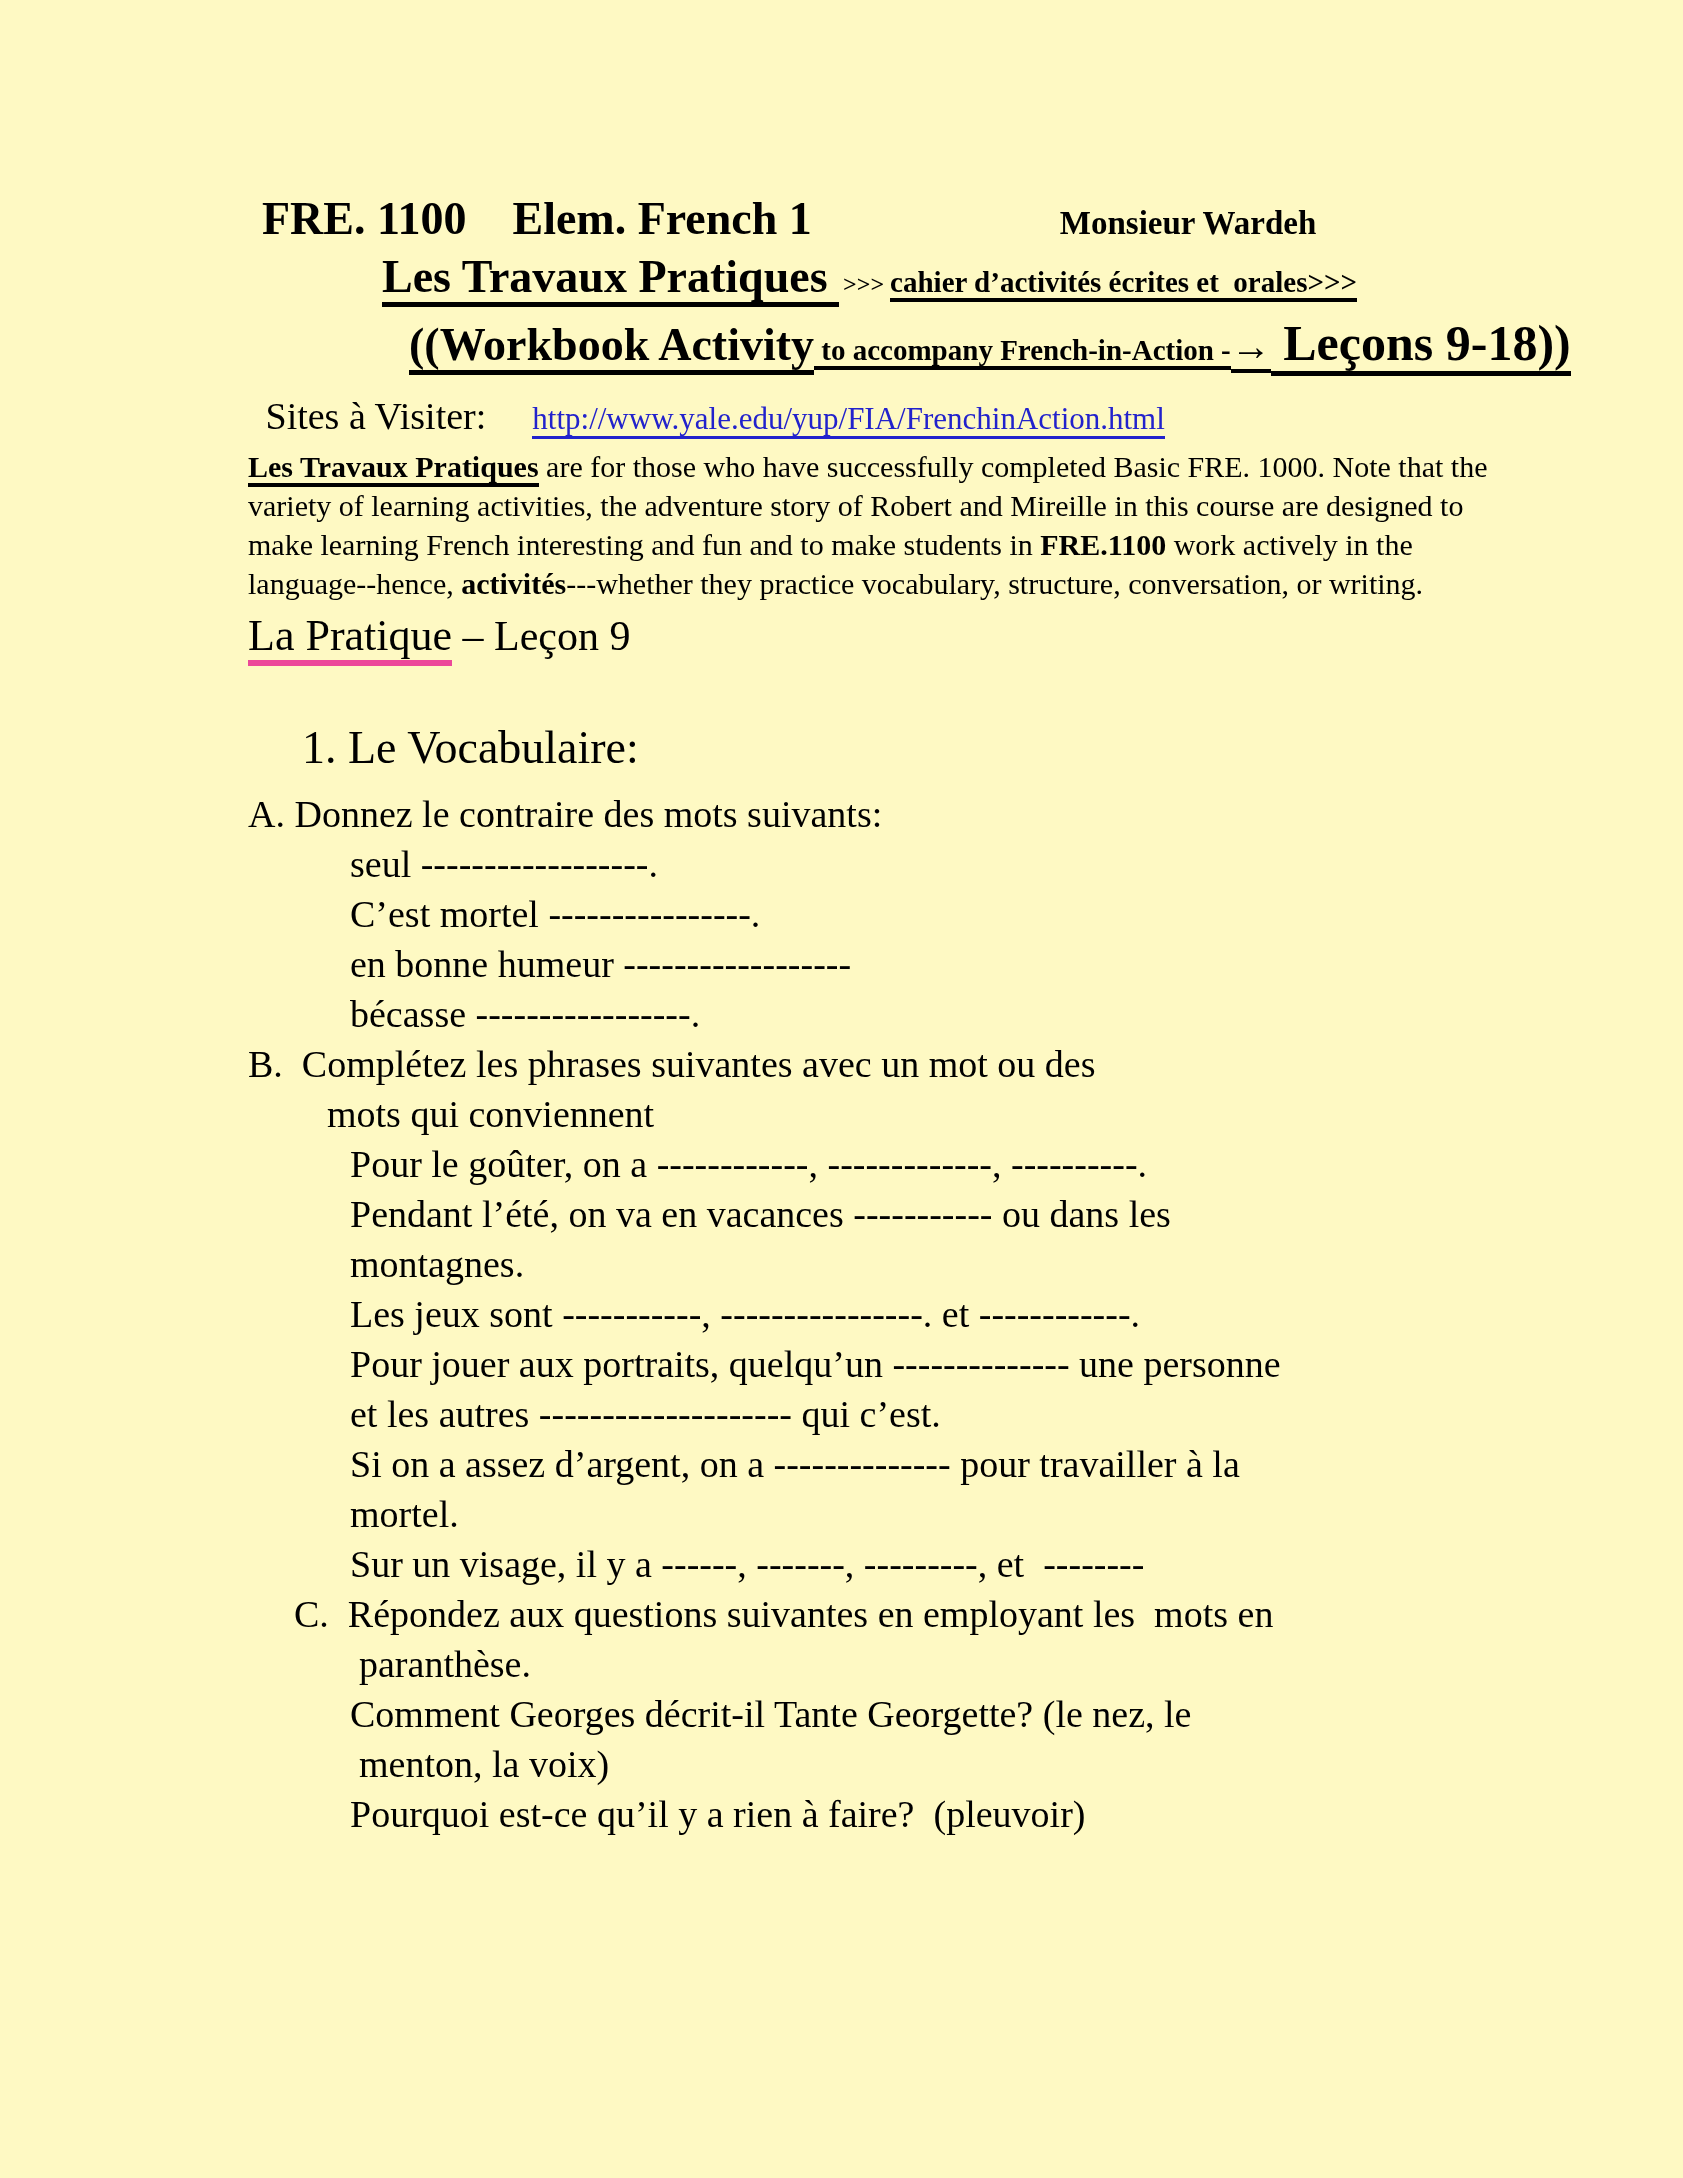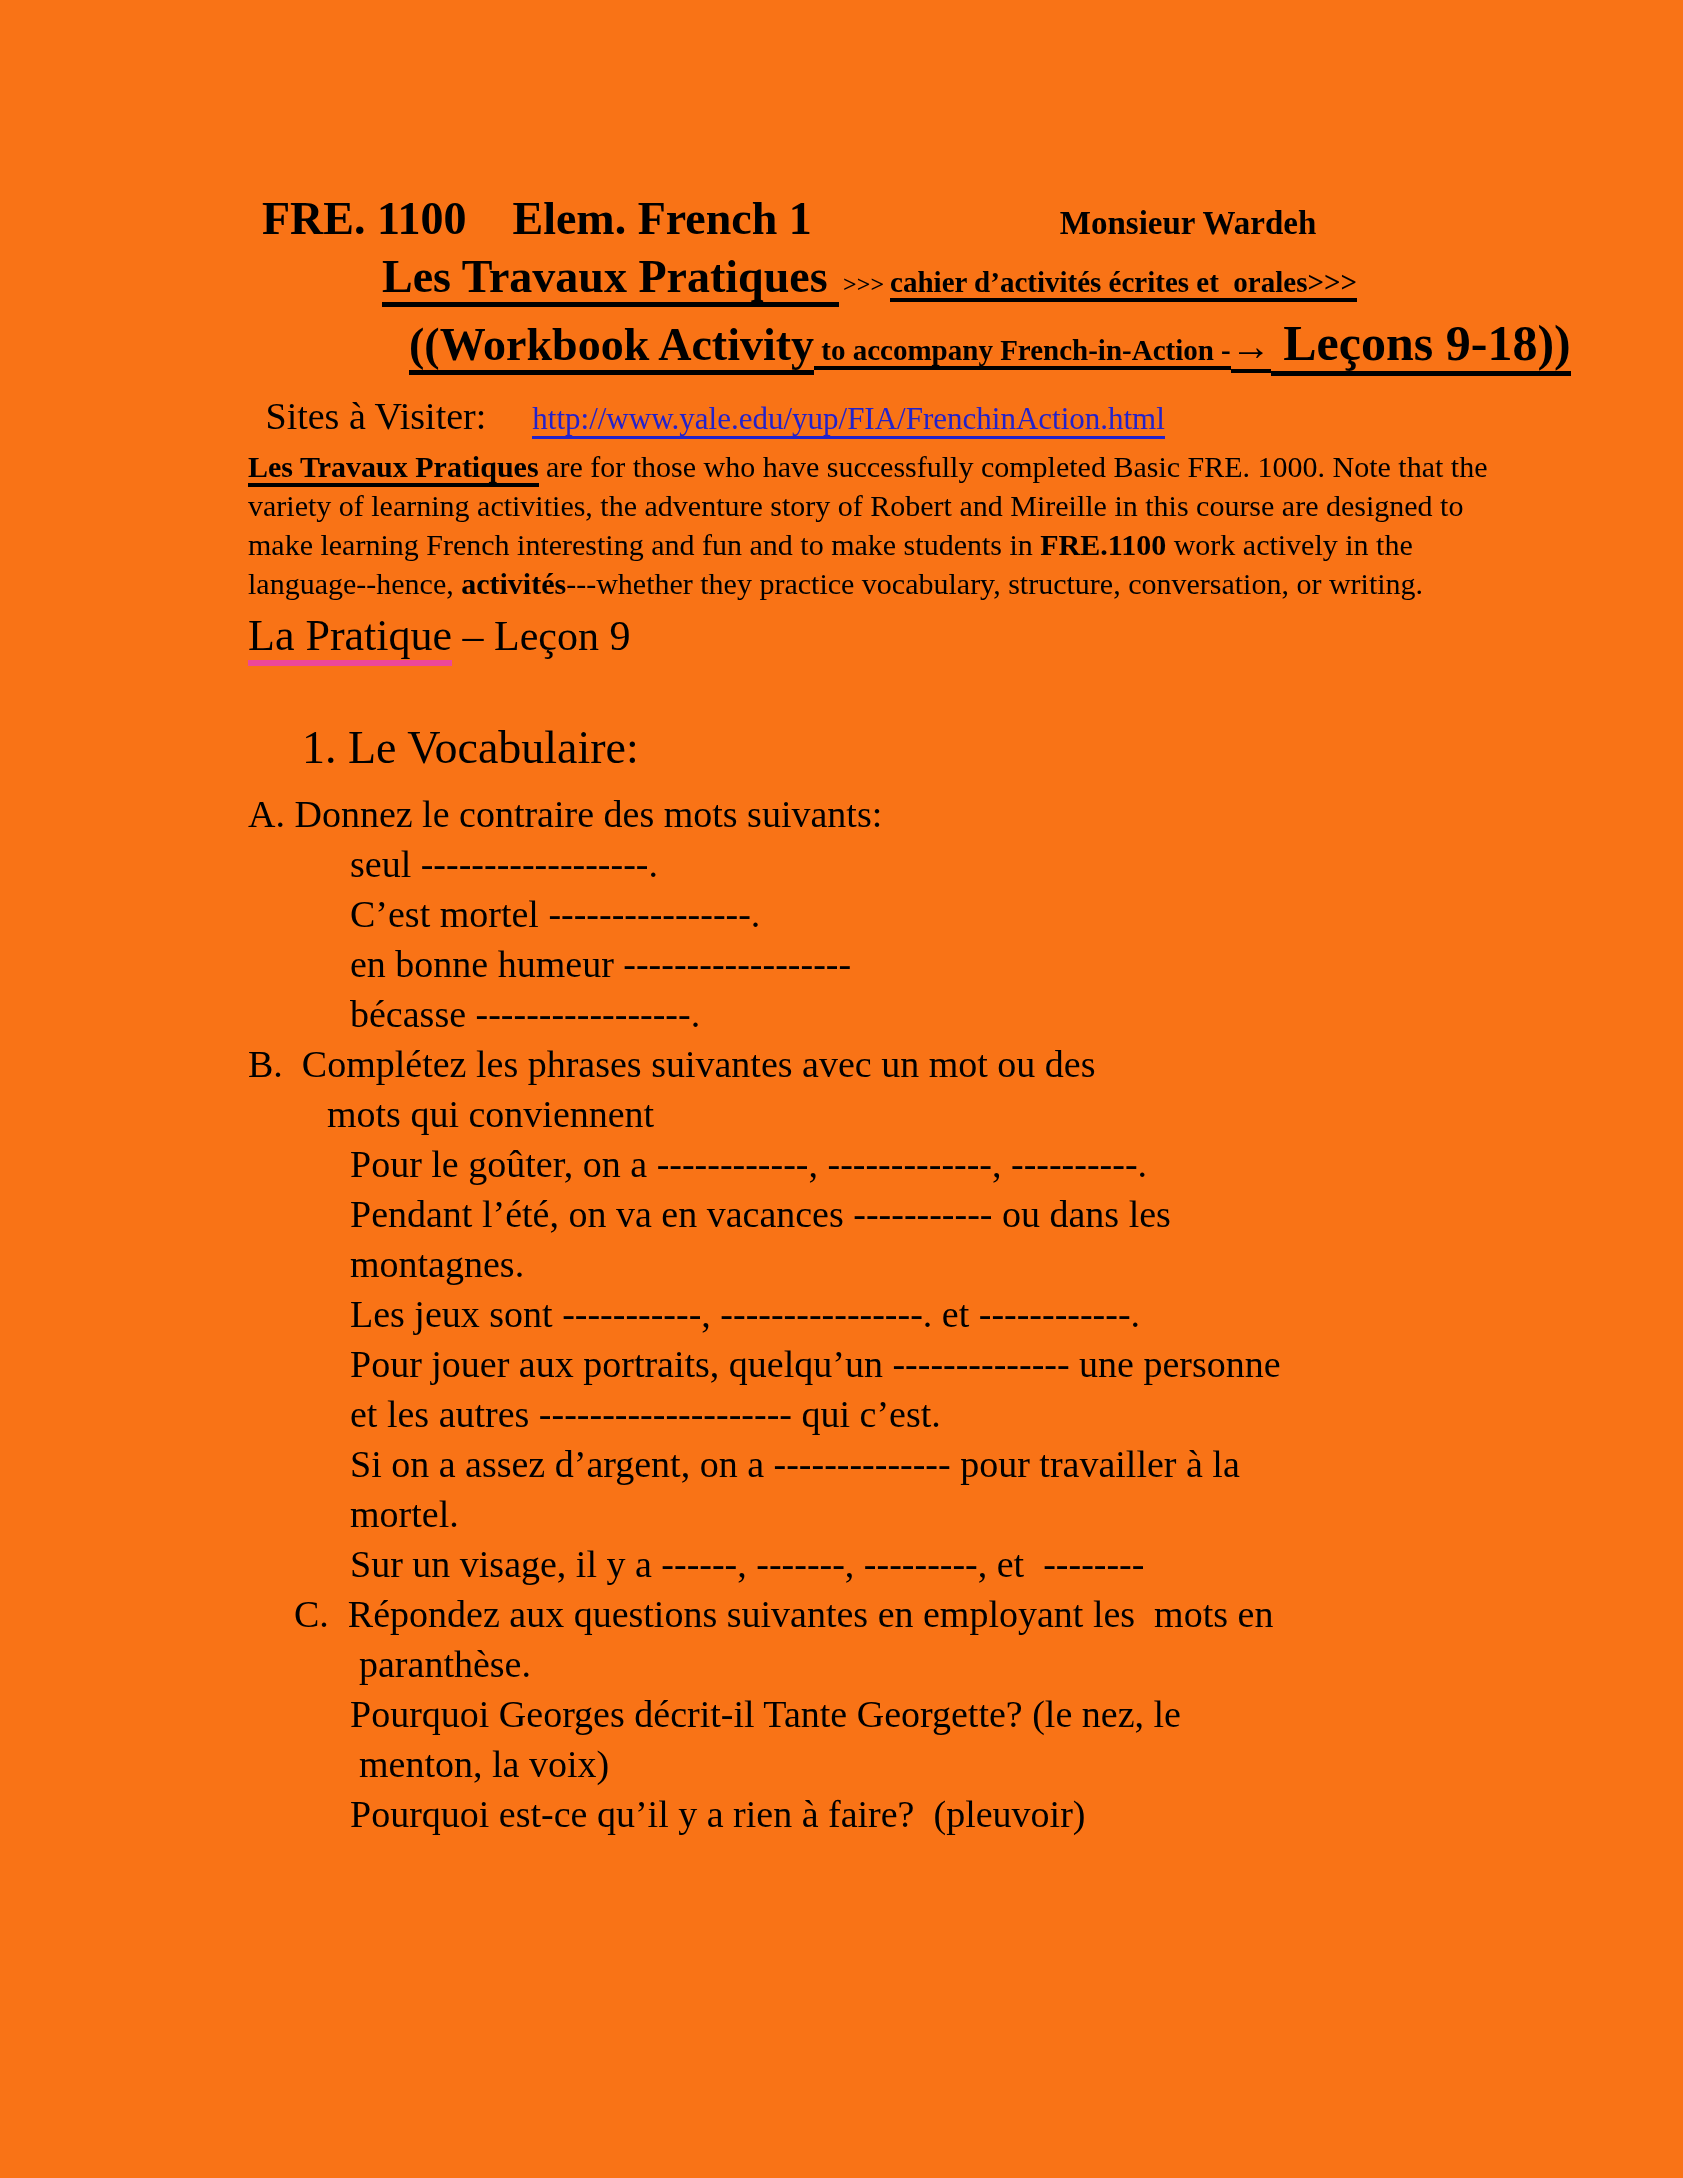--- a/index.html
+++ b/index.html
@@ -45,21 +45,21 @@
   .line{white-space:pre;}
   .ind0{margin-left:0;}
   .ind1{margin-left:46px;}
   .ind2{margin-left:79px;}
   .ind3{margin-left:102px;}
   .ind4{margin-left:111px;}
 </style>
 </head>
 <body>
 
-<div class="page" style="background: #f97316; color: rgb(0, 0, 0);">
+<div class="page" style="background: #fef9c3; color: rgb(0, 0, 0);">
 
   <div class="hrow1"><span class="code">FRE. 1100</span><span class="ctitle">Elem. French 1</span><span class="instructor">Monsieur Wardeh</span></div>
 
   <div class="hrow2"><span class="t-main">Les Travaux Pratiques </span><span class="t-sep">&gt;&gt;&gt;</span><span class="t-sub">cahier d’activités écrites et  orales&gt;&gt;&gt;</span></div>
 
   <div class="hrow3"><span class="w-open">((Workbook Activity</span><span class="w-mid"> to accompany French-in-Action -</span><span class="w-arrow">→</span><span class="w-close"> Leçons 9-18))</span></div>
 
   <div class="sites"><span class="sites-label"> Sites à Visiter:</span><span class="url" style="color: rgb(34, 34, 204); border-bottom-color: rgb(34, 34, 204);">http://www.yale.edu/yup/FIA/FrenchinAction.html</span></div>
 
   <div class="intro"><span class="blead">Les Travaux Pratiques</span><span> are for those who have successfully completed Basic FRE. 1000. Note that the variety of learning activities, the adventure story of Robert and Mireille in this course are designed to make learning French interesting and fun and to make students in </span><span class="bword">FRE.1100</span><span> work actively in the language--hence, </span><span class="bword">activités</span><span>---whether they practice vocabulary, structure, conversation, or writing.</span></div>
@@ -80,19 +80,19 @@
       <div class="line ind3">Pendant l’été, on va en vacances ----------- ou dans les</div>
       <div class="line ind3">montagnes.</div>
       <div class="line ind3">Les jeux sont -----------, ----------------. et ------------.</div>
       <div class="line ind3">Pour jouer aux portraits, quelqu’un -------------- une personne</div>
       <div class="line ind3">et les autres -------------------- qui c’est.</div>
       <div class="line ind3">Si on a assez d’argent, on a -------------- pour travailler à la</div>
       <div class="line ind3">mortel.</div>
       <div class="line ind3">Sur un visage, il y a ------, -------, ---------, et  --------</div>
       <div class="line ind1">C.  Répondez aux questions suivantes en employant les  mots en</div>
       <div class="line ind4">paranthèse.</div>
-      <div class="line ind3">Pourquoi Georges décrit-il Tante Georgette? (le nez, le</div>
+      <div class="line ind3">Comment Georges décrit-il Tante Georgette? (le nez, le</div>
       <div class="line ind4">menton, la voix)</div>
       <div class="line ind3">Pourquoi est-ce qu’il y a rien à faire?  (pleuvoir)</div>
     </div>
 
 </div>
 
 
 </body></html>

